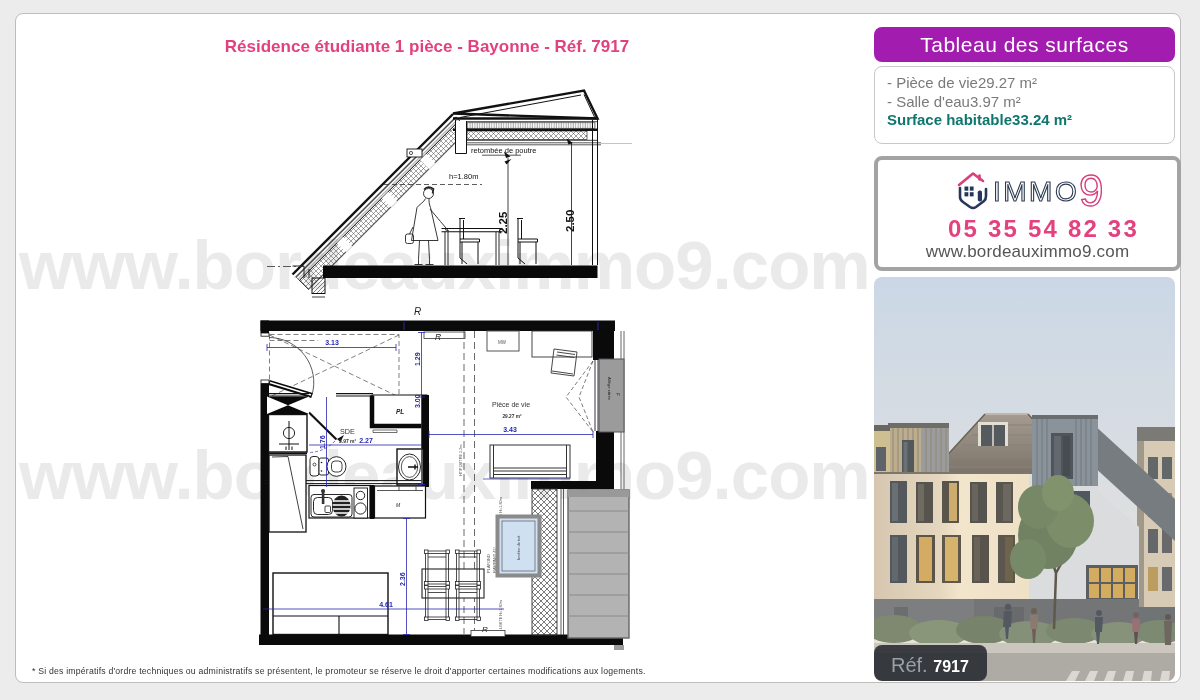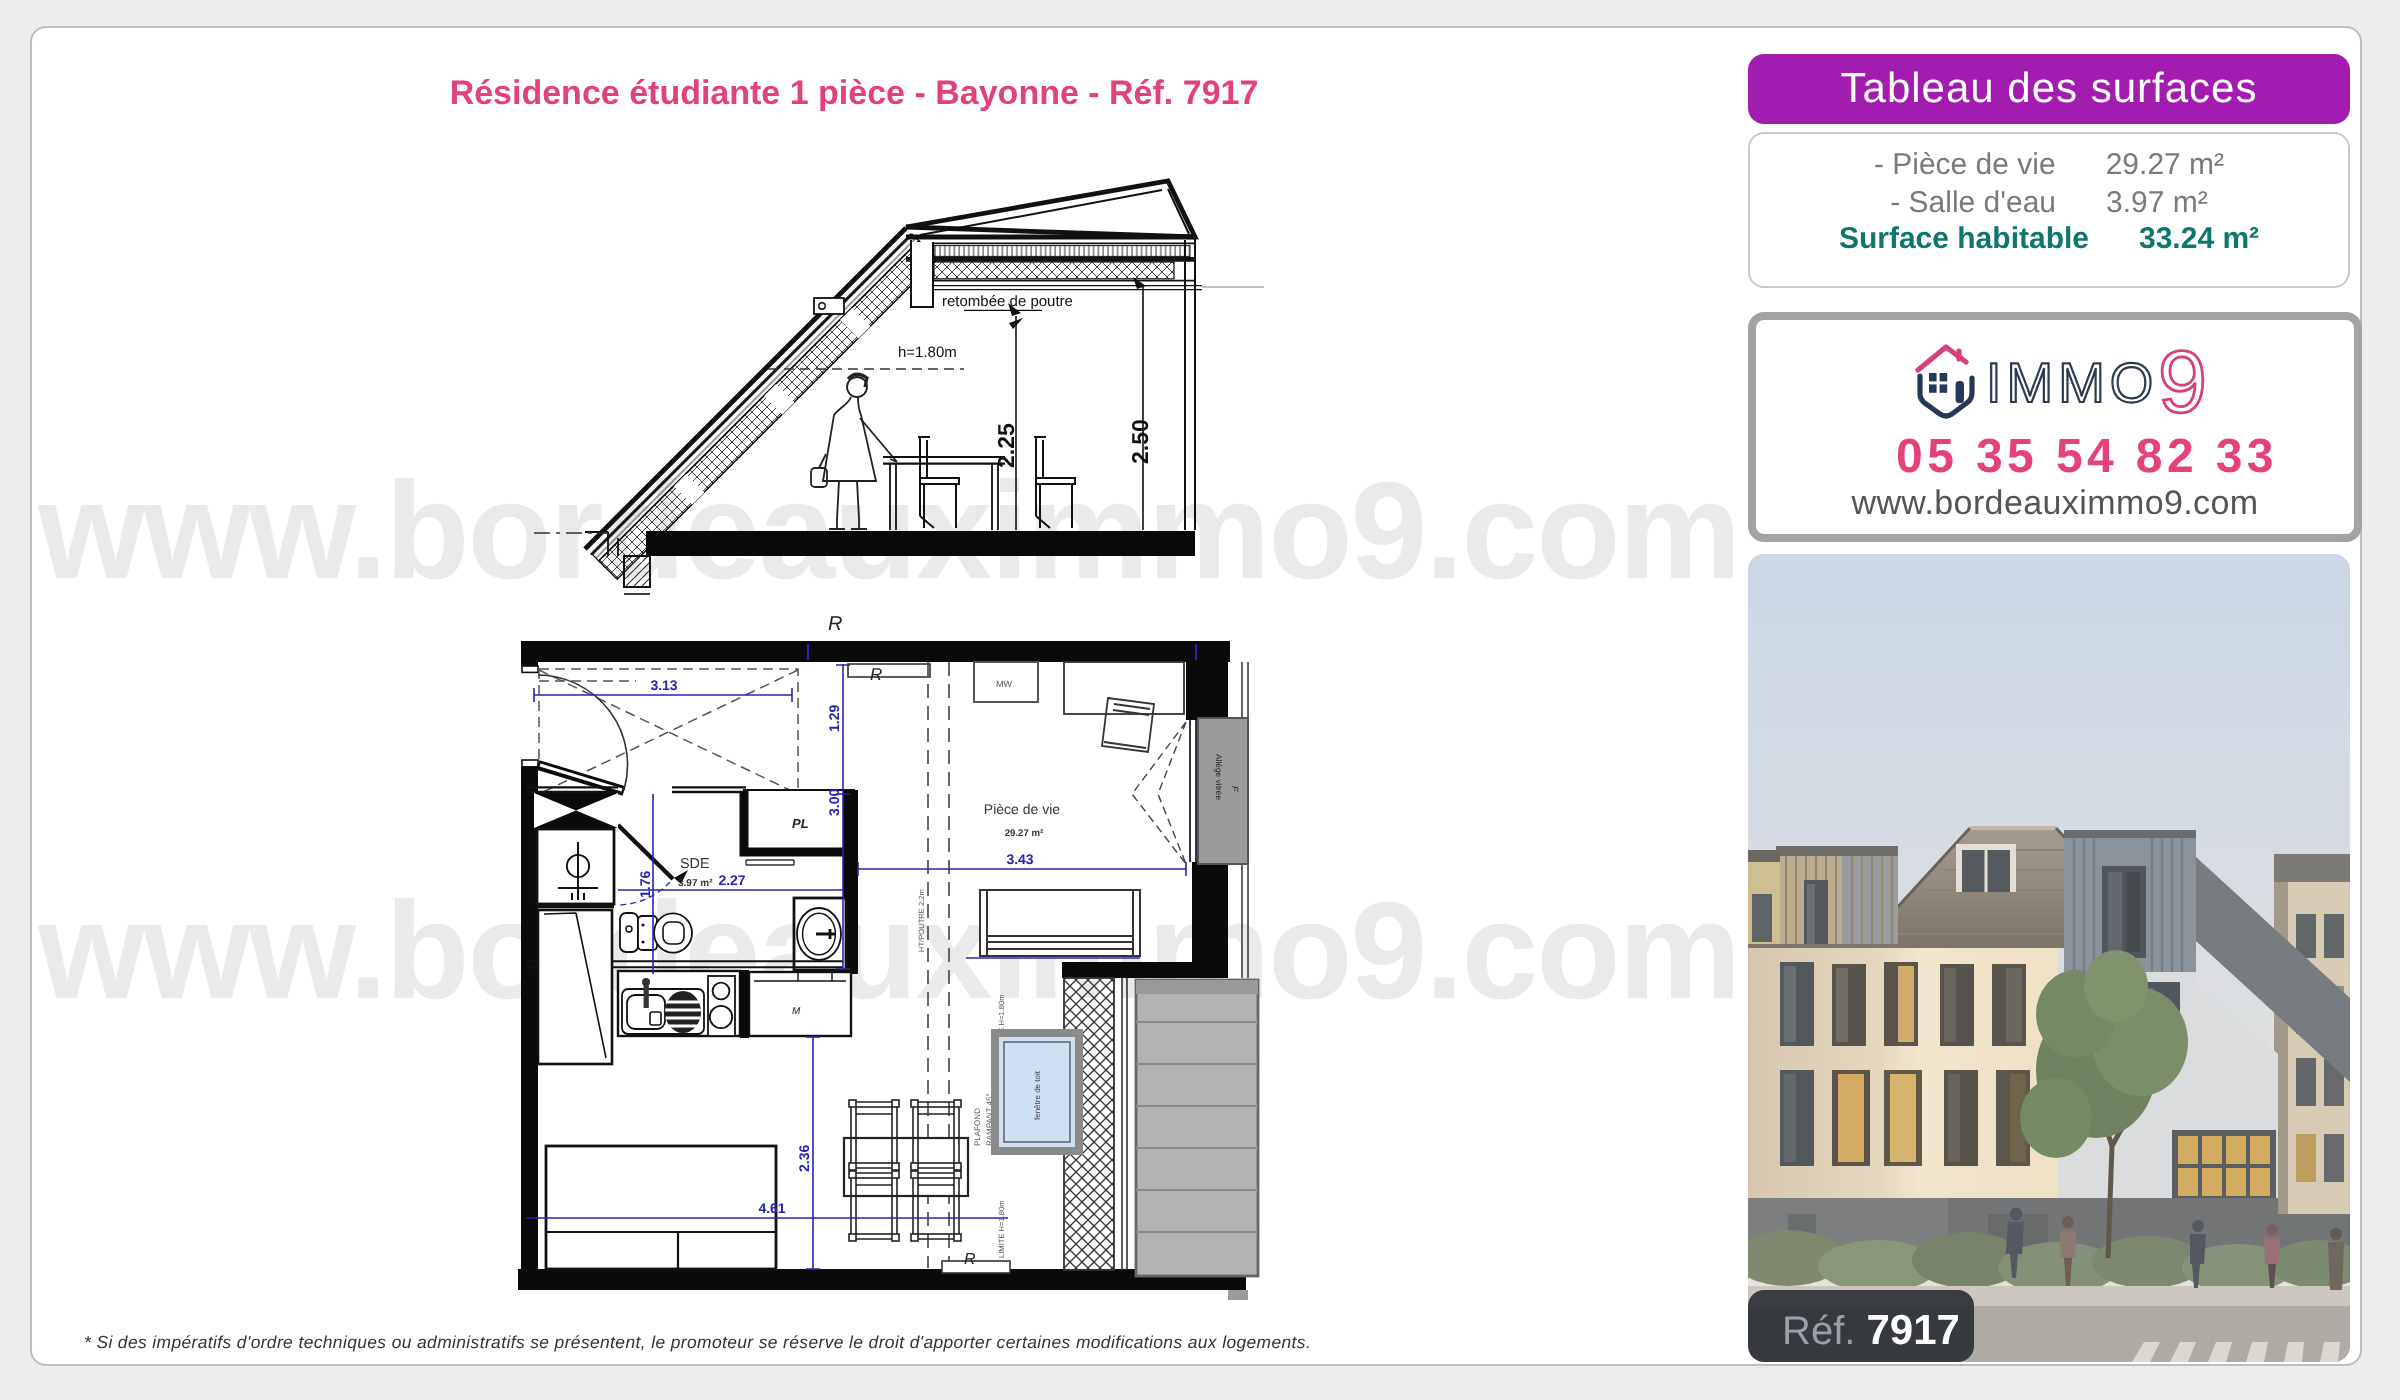--- a/index.html
+++ b/index.html
@@ -3,34 +3,34 @@
 <meta charset="utf-8">
 <style>
   html,body{margin:0;padding:0;}
   body{width:1200px;height:700px;background:#ececec;font-family:"Liberation Sans",sans-serif;overflow:hidden;}
   .card{position:absolute;left:15px;top:13px;width:1164px;height:668px;background:#ffffff;border:1px solid #bdbdbd;border-radius:8px;}
   .wm{position:absolute;left:3px;font-weight:bold;font-size:69px;letter-spacing:-1px;color:#eaeaea;white-space:nowrap;z-index:1;}
   .wm1{top:212px;}
   .wm2{top:422px;}
   .title{position:absolute;left:0;top:23px;width:822px;text-align:center;font-size:17px;font-weight:bold;color:#e2417d;z-index:2;}
   .drawing{position:absolute;left:0;top:0;width:822px;height:668px;z-index:2;}
-  .disclaimer{position:absolute;left:26px;top:652px;font-size:8.7px;color:#333;letter-spacing:0.2px;z-index:2;font-style:italic;}
+  .disclaimer{position:absolute;left:16px;top:652px;font-size:8.7px;color:#333;letter-spacing:0.2px;z-index:2;}
   .pinkhdr{position:absolute;left:858px;top:13px;width:301px;height:35px;background:#a21caf;border-radius:8px;color:#fff;font-size:21px;letter-spacing:0.5px;text-align:center;line-height:35px;z-index:3;}
   .surfbox{position:absolute;left:858px;top:52px;width:299px;height:76px;background:#fff;border:1px solid #c9c9c9;border-radius:8px;z-index:3;font-size:15px;color:#7a7a7a;}
-  .srow{display:flex;justify-content:center;padding:0 12px;line-height:18.5px;gap:25px;}
+  .srow{display:flex;justify-content:flex-start;padding:0 12px;line-height:18.5px;}
   .srow.first{margin-top:7px;}
   .srow.bold{font-weight:bold;color:#0f766e;}
   .immobox{position:absolute;left:858px;top:142px;width:299px;height:107px;background:#fff;border:4px solid #a3a3a3;border-radius:8px;z-index:3;}
   .logorow{position:absolute;left:0;top:8px;width:100%;height:44px;text-align:center;}
   .phone{position:absolute;left:16px;top:55px;width:100%;text-align:center;font-size:24px;font-weight:bold;color:#e5417f;letter-spacing:2.2px;}
   .url{position:absolute;left:0;top:82px;width:100%;text-align:center;font-size:17px;color:#555;letter-spacing:0.2px;}
   .photobox{position:absolute;left:858px;top:263px;width:301px;height:404px;border-radius:8px;overflow:hidden;z-index:3;}
   .badge{position:absolute;left:0px;bottom:0px;width:96px;height:27px;background:rgba(38,41,48,0.88);border-radius:8px;color:#fff;z-index:4;padding-left:17px;padding-top:9px;}
   .badge .ref{color:#98a0a8;font-size:20px;}
-  .badge .num{color:#fff;font-size:21px;font-weight:bold;}
+  .badge .num{color:#fff;font-size:16px;font-weight:bold;}
 </style>
 </head>
 <body>
 
 <div class="card">
 
   <div class="wm wm1">www.bordeauximmo9.com</div>
 
   <div class="wm wm2">www.bordeauximmo9.com</div>
 

